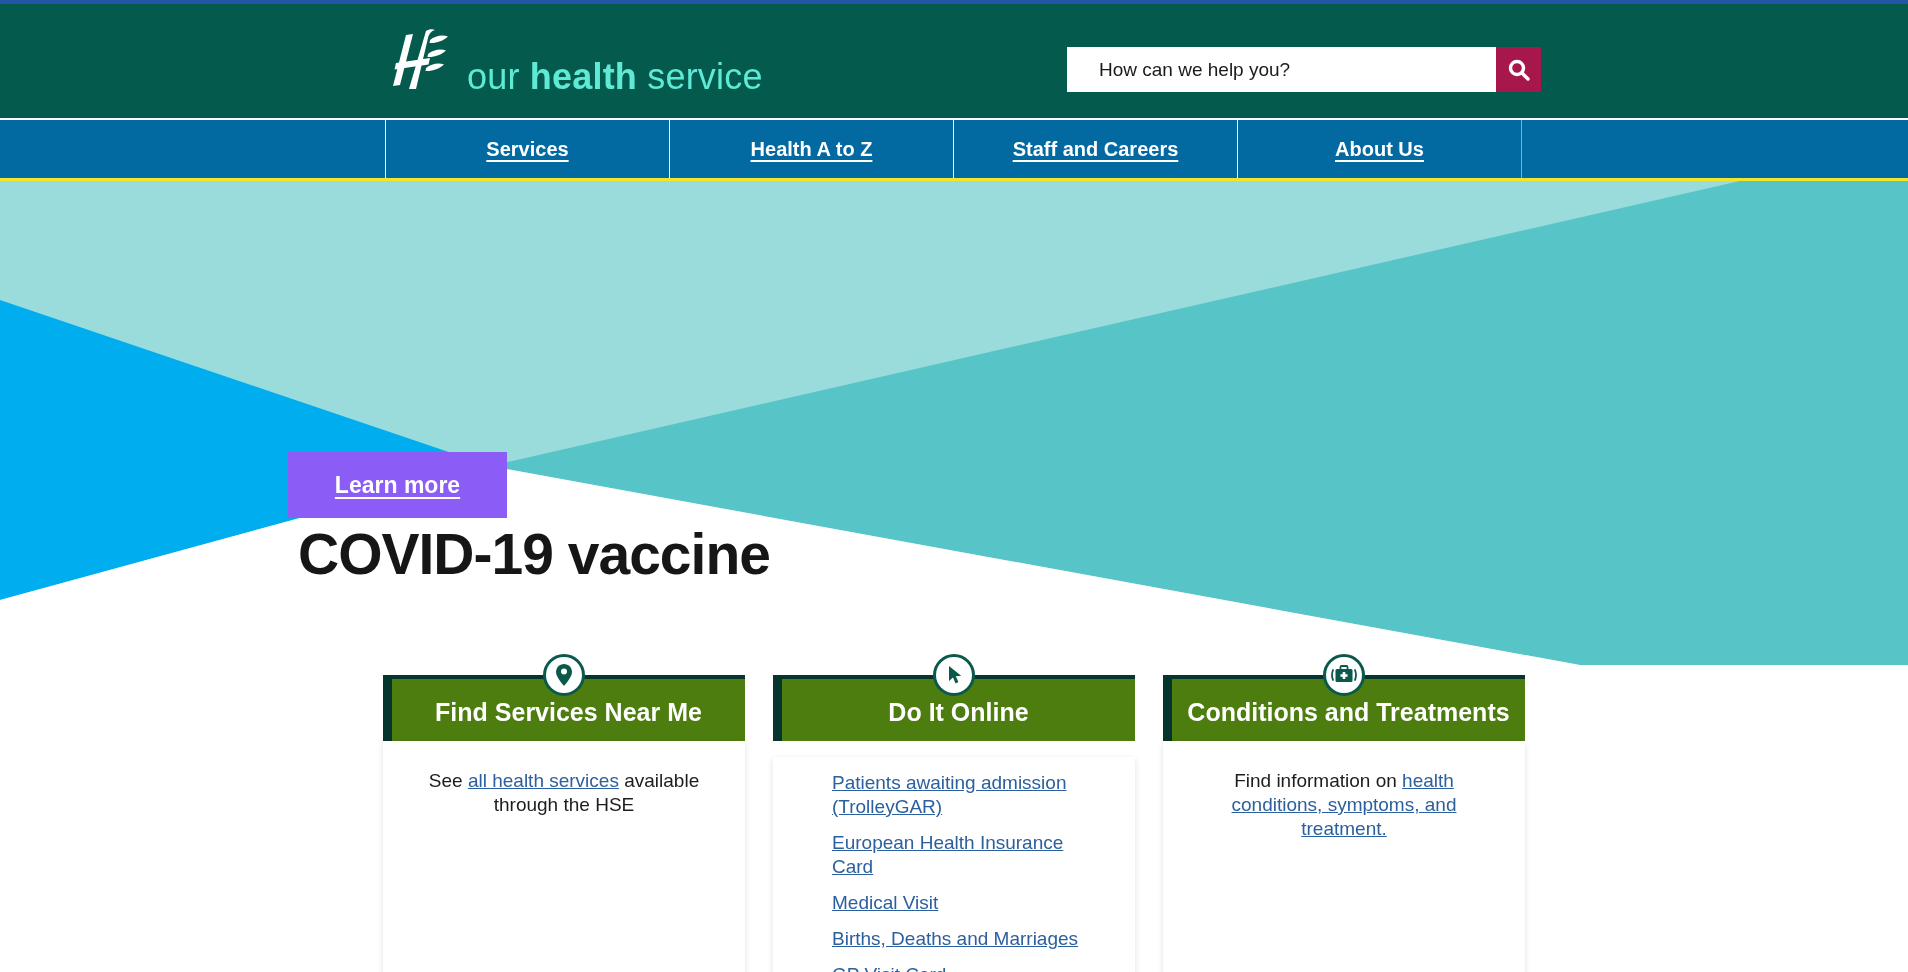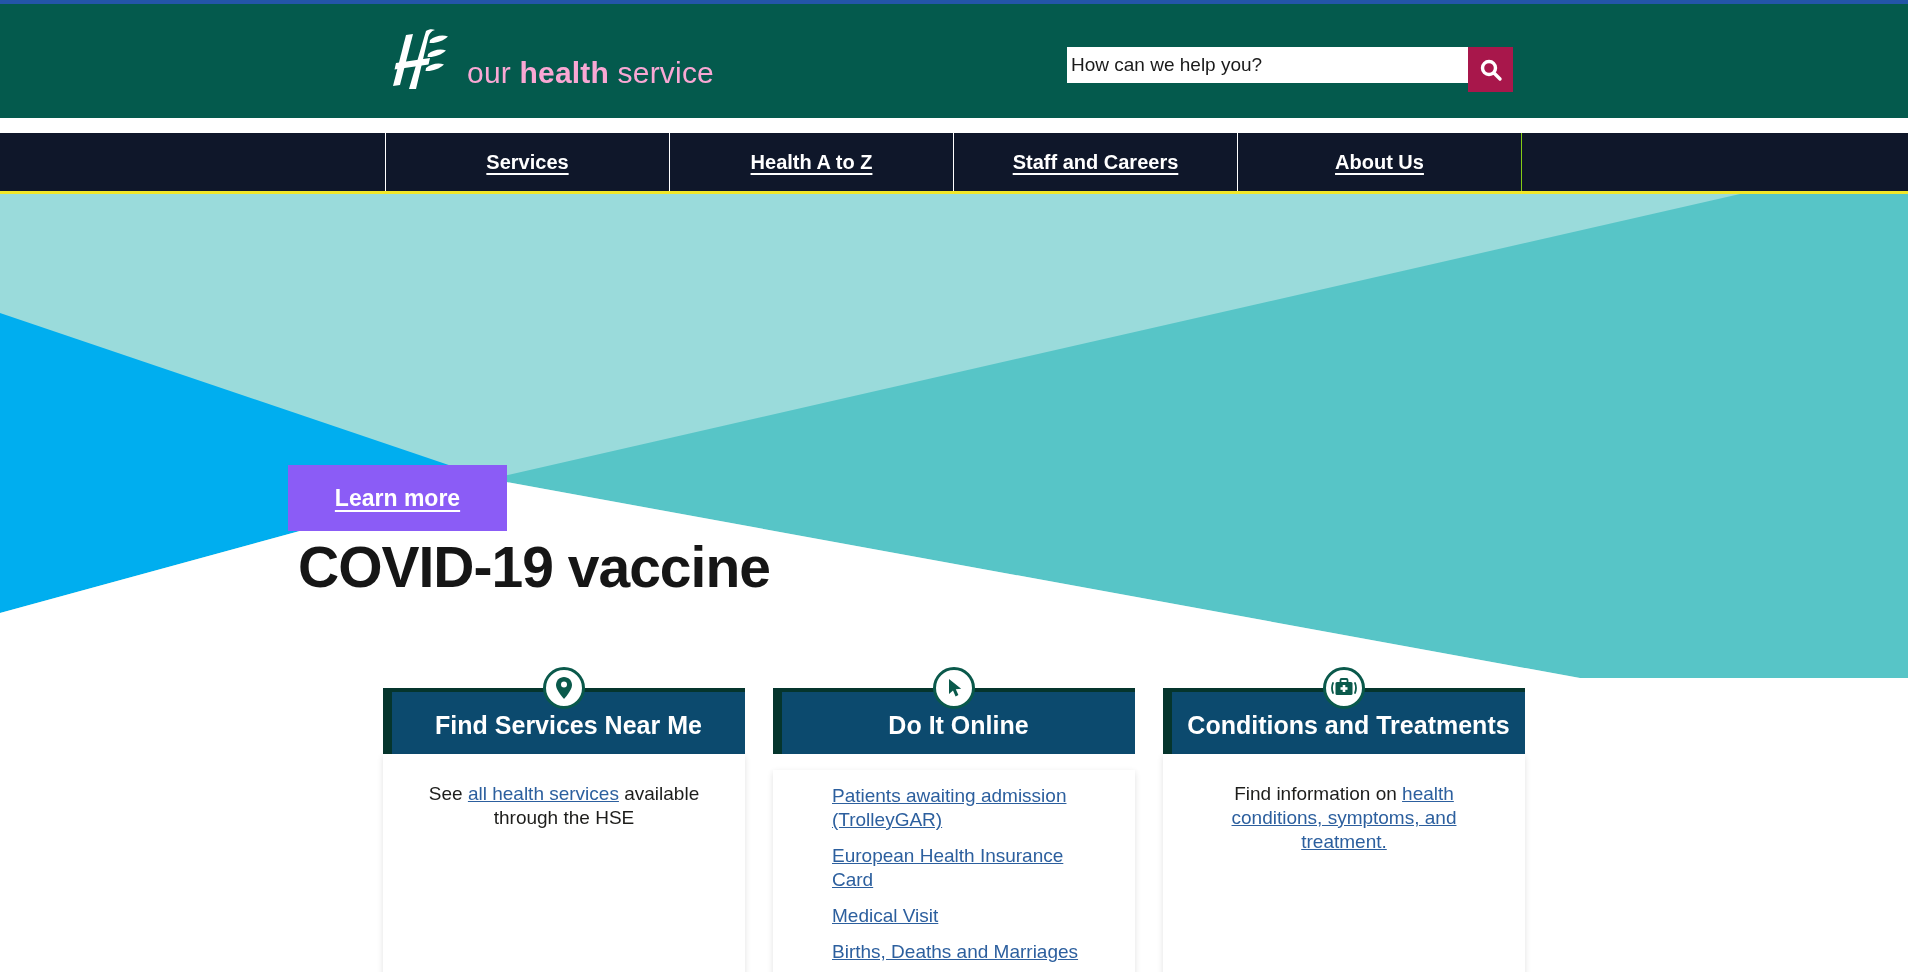--- a/index.html
+++ b/index.html
@@ -9,38 +9,38 @@
     -webkit-font-smoothing:antialiased;
   }
   .top-strip{height:4px;background:#2355a8;}
   
   .site-header{
     position:relative;height:114px;background:#045a4d;
   }
   .brand{position:absolute;left:385px;top:24px;display:flex;align-items:flex-start;cursor:pointer;}
   .logo{width:64px;height:62px;display:block;}
   .wordmark{
-    margin-left:18px;margin-top:28px;color:#f9a8d4;font-size:30px;font-weight:400;
+    margin-left:18px;margin-top:28px;color:#5eead4;font-size:36px;font-weight:400;
     letter-spacing:.2px;white-space:nowrap;
   }
   .wordmark b{font-weight:700;}
   .search{position:absolute;left:1067px;top:43px;display:flex;}
   .search input{
-    width:397px;height:36px;border:none;outline:none;background:#ffffff;
-    font-family:"Liberation Sans",sans-serif;font-size:19px;color:#1a1a1a;padding:0 0 0 4px;
+    width:397px;height:45px;border:none;outline:none;background:#ffffff;
+    font-family:"Liberation Sans",sans-serif;font-size:19px;color:#1a1a1a;padding:0 0 0 32px;
   }
   .search input::placeholder{color:#1a1a1a;opacity:1;}
   .search button{
     width:45px;height:45px;border:none;background:#a8174b;cursor:pointer;
     display:flex;align-items:center;justify-content:center;padding:0;
   }
   
   .main-nav{
-    position:relative;height:58px;background:#0f172a;
-    border-top:2px solid #ffffff;border-bottom:3px solid #f1e72a;margin-top:13px;
+    position:relative;height:58px;background:#0369a1;
+    border-top:2px solid #ffffff;border-bottom:3px solid #f1e72a;
   }
   .nav-inner{position:absolute;left:385px;top:0;width:1137px;height:100%;display:flex;}
   .nav-item{
     flex:1;display:flex;align-items:center;justify-content:center;
     color:#ffffff;font-size:20px;font-weight:700;text-decoration:underline;
     text-underline-offset:4px;border-left:1px solid #ffffff;cursor:pointer;
   }
   .nav-item:last-child{border-right:1px solid #84cc16;}
   
   .hero{position:relative;width:1908px;height:484px;background:#9adbdb;overflow:hidden;}
@@ -57,21 +57,21 @@
   
   .cards{
     position:relative;margin:-11px 0 0 383px;width:1142px;
     display:flex;gap:28px;align-items:flex-start;
   }
   .card{width:362px;}
   .card-icon-wrap{position:relative;z-index:2;width:42px;height:42px;margin:0 auto;
     background:#ffffff;border:3px solid #0a594b;border-radius:50%;
     display:flex;align-items:center;justify-content:center;box-sizing:border-box;}
   .card-header{
-    margin-top:-21px;height:66px;box-sizing:border-box;background:#0c4a6e;
+    margin-top:-21px;height:66px;box-sizing:border-box;background:#4d7c0f;
     border-top:4px solid #05352d;border-left:9px solid #05352d;
     display:flex;align-items:center;justify-content:center;padding-top:5px;
   }
   .card-title{color:#ffffff;font-size:25px;font-weight:700;margin:0;}
   .card-body{
     background:#ffffff;height:260px;box-sizing:border-box;
     box-shadow:0 2px 6px rgba(0,0,0,.12);
     font-size:19px;color:#1d1d1b;line-height:24px;
   }
   .card-body.centered{text-align:center;padding:28px 40px 0 40px;}

